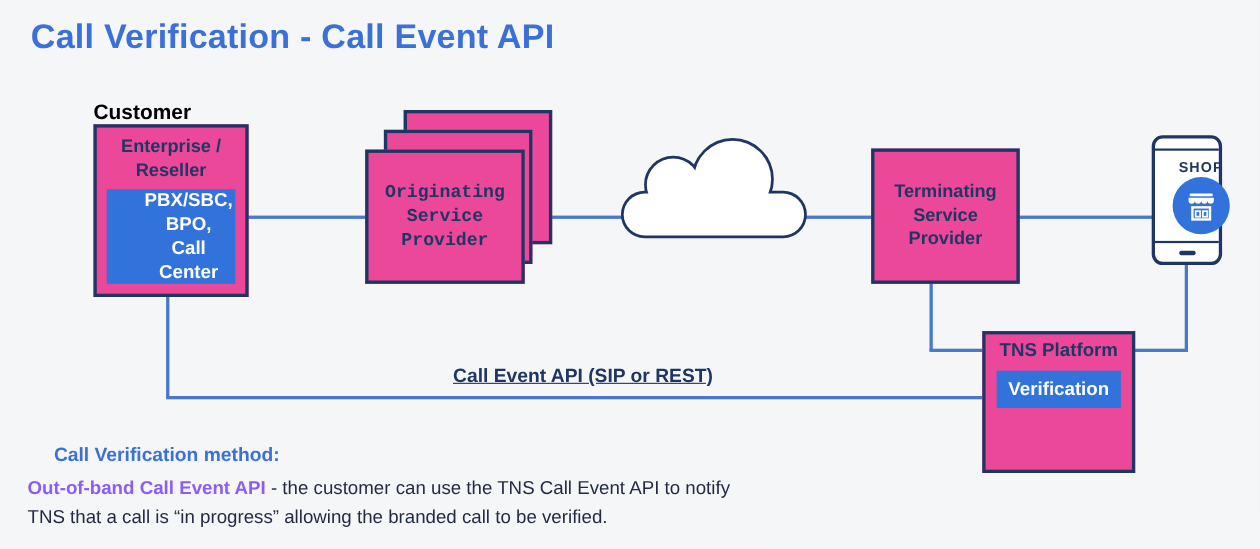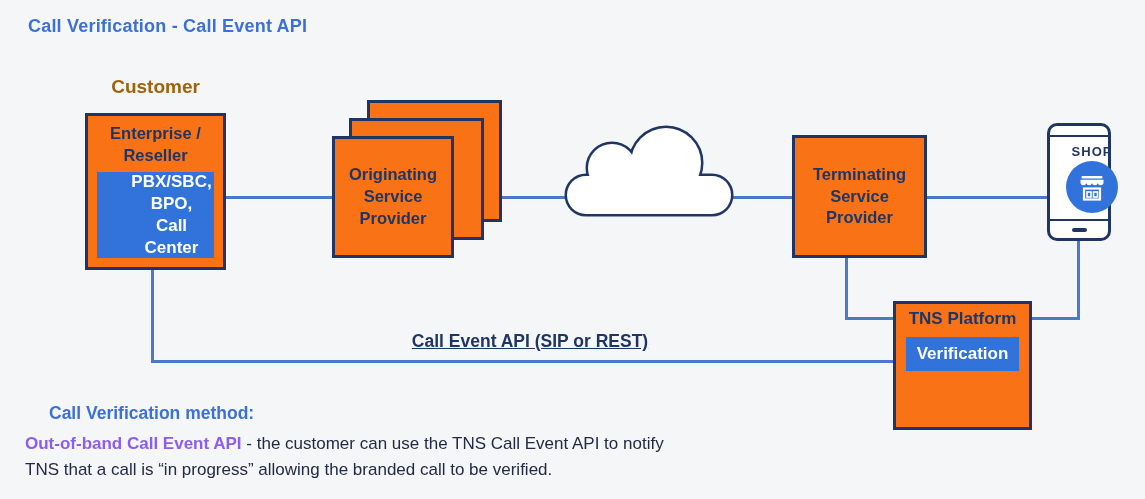--- a/index.html
+++ b/index.html
@@ -10,48 +10,48 @@
   .stage{
     position:relative;
     width:1145px;height:499px;
     background:#f5f6f8;
     overflow:hidden;
   }
   .pre{white-space:pre-line;}
   
   .page-title{
     position:absolute;left:28px;top:16px;
-    font-size:18px;font-weight:bold;color:#3c70d9;letter-spacing:.2px;
+    font-size:31px;font-weight:bold;color:#3c70d9;letter-spacing:.2px;
   }
   .customer-heading{
-    position:absolute;left:85px;top:76px;width:141px;
-    text-align:center;font-size:19px;font-weight:bold;color:#a16207;
+    position:absolute;left:85px;top:92px;width:141px;
+    text-align:left;font-size:19px;font-weight:bold;color:#000000;
   }
   
   .hline,.vline{position:absolute;background:#4b79c9;z-index:1;}
   .hline{height:3px;}
   .vline{width:3px;}
   
   .nbox{
-    position:absolute;background:#f97316;border:3px solid #1f3664;
+    position:absolute;background:#ec4899;border:3px solid #1f3664;
     box-sizing:border-box;z-index:2;color:#1f3664;font-weight:bold;
   }
   .centered{display:flex;align-items:center;justify-content:center;text-align:center;}
   .customer-box{left:85px;top:113px;width:141px;height:157px;}
   .customer-box .box-label{
     margin-top:7px;text-align:center;font-size:16.5px;line-height:1.32;color:#1f3664;
   }
   .bluebox{
     position:absolute;left:9px;right:9px;top:56px;bottom:9px;
     background:#3173db;color:#ffffff;font-size:17px;font-weight:bold;
     display:flex;align-items:center;justify-content:center;text-align:center;line-height:1.3;padding-left:32px;
   }
   .stack-back{left:367px;top:100px;width:135px;height:122px;}
   .stack-mid{left:349px;top:118px;width:135px;height:122px;}
-  .stack-front{left:332px;top:136px;width:122px;height:122px;font-size:16.5px;line-height:1.32;}
+  .stack-front{left:332px;top:136px;width:145px;height:122px;font-size:16.5px;line-height:1.32;font-family:Liberation Mono, monospace;}
   .terminating-box{left:792px;top:135px;width:135px;height:123px;font-size:16.5px;line-height:1.32;}
   
   .tns-box{left:893px;top:301px;width:139px;height:129px;padding:3px 10px;}
   .tns-title{text-align:center;font-size:17px;font-weight:bold;color:#1f3664;margin-top:2px;}
   .tns-btn{
     margin-top:11px;height:33px;background:#3173db;color:#fff;
     display:flex;align-items:center;justify-content:center;
     font-size:17px;font-weight:bold;
   }
   .tns-btn.first{margin-top:8px;height:34px;}

